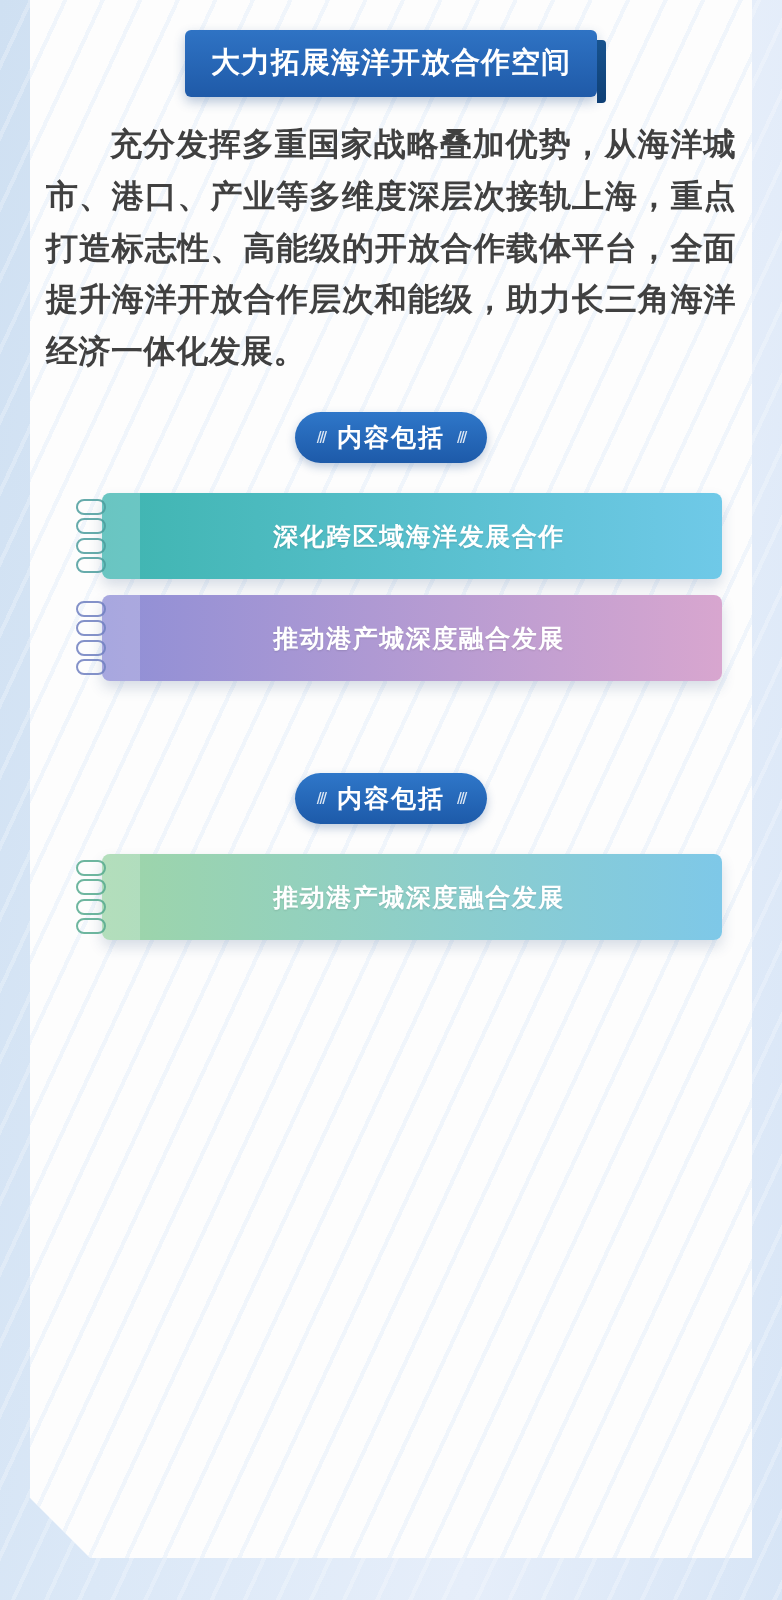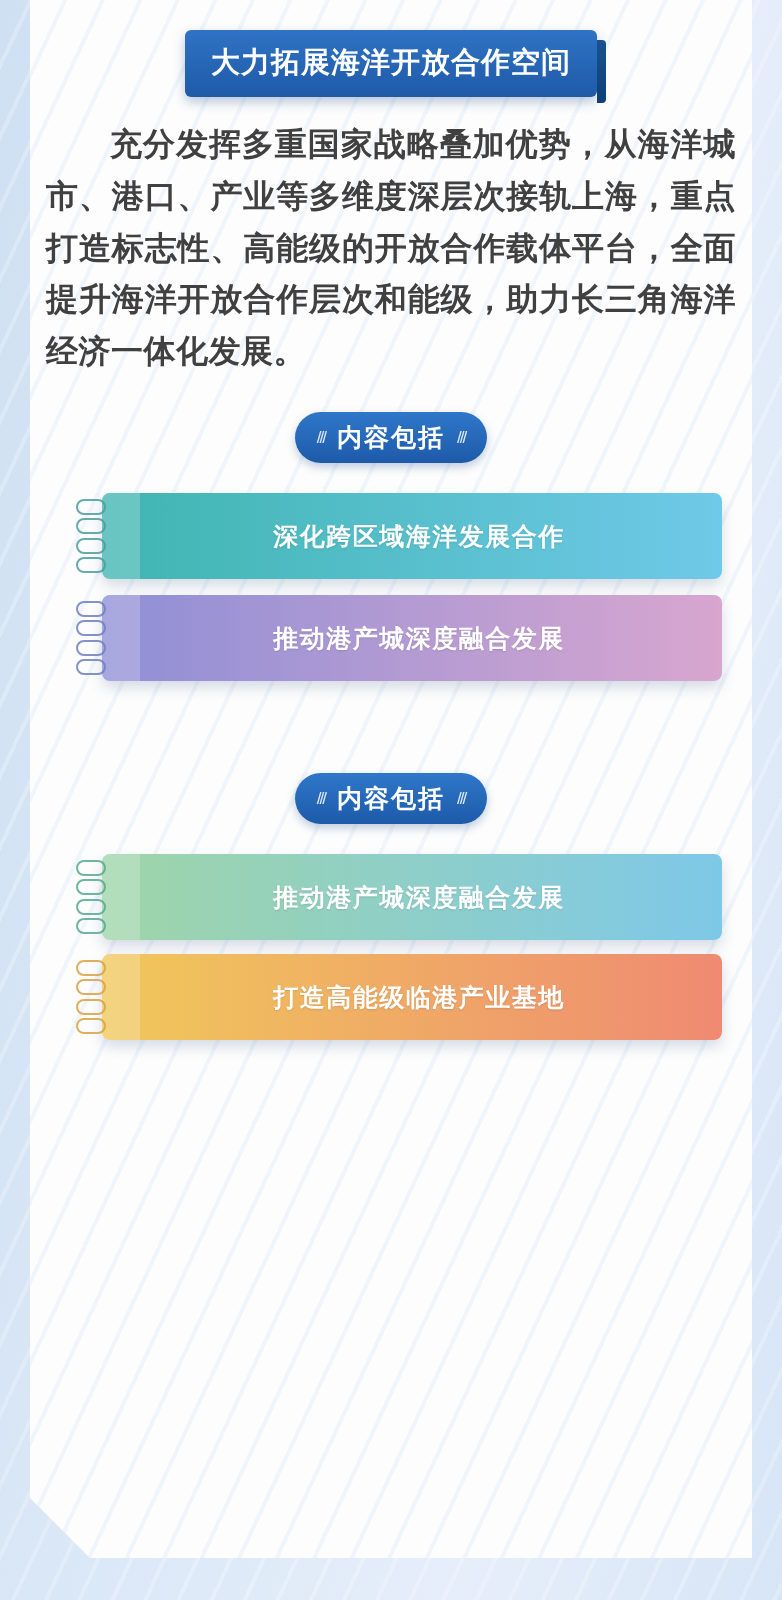--- a/index.html
+++ b/index.html
@@ -257,26 +257,16 @@
         <div class="strip"></div>
         <div class="rings">
           <span class="ring" style="border-color:#55a98e"></span>
           <span class="ring" style="border-color:#55a98e"></span>
           <span class="ring" style="border-color:#55a98e"></span>
           <span class="ring" style="border-color:#55a98e"></span>
         </div>
         <span class="item-label">推动港产城深度融合发展</span>
       </div>
 
-      <div class="item" style="background:linear-gradient(90deg,#f0c85a 0%,#ef8a72 100%)">
-        <div class="strip"></div>
-        <div class="rings">
-          <span class="ring" style="border-color:#d9a13f"></span>
-          <span class="ring" style="border-color:#d9a13f"></span>
-          <span class="ring" style="border-color:#d9a13f"></span>
-          <span class="ring" style="border-color:#d9a13f"></span>
-        </div>
-        <span class="item-label">打造高能级临港产业基地</span>
-      </div>
     </div>
   </div>
 
 </div>
 
 </body></html>

